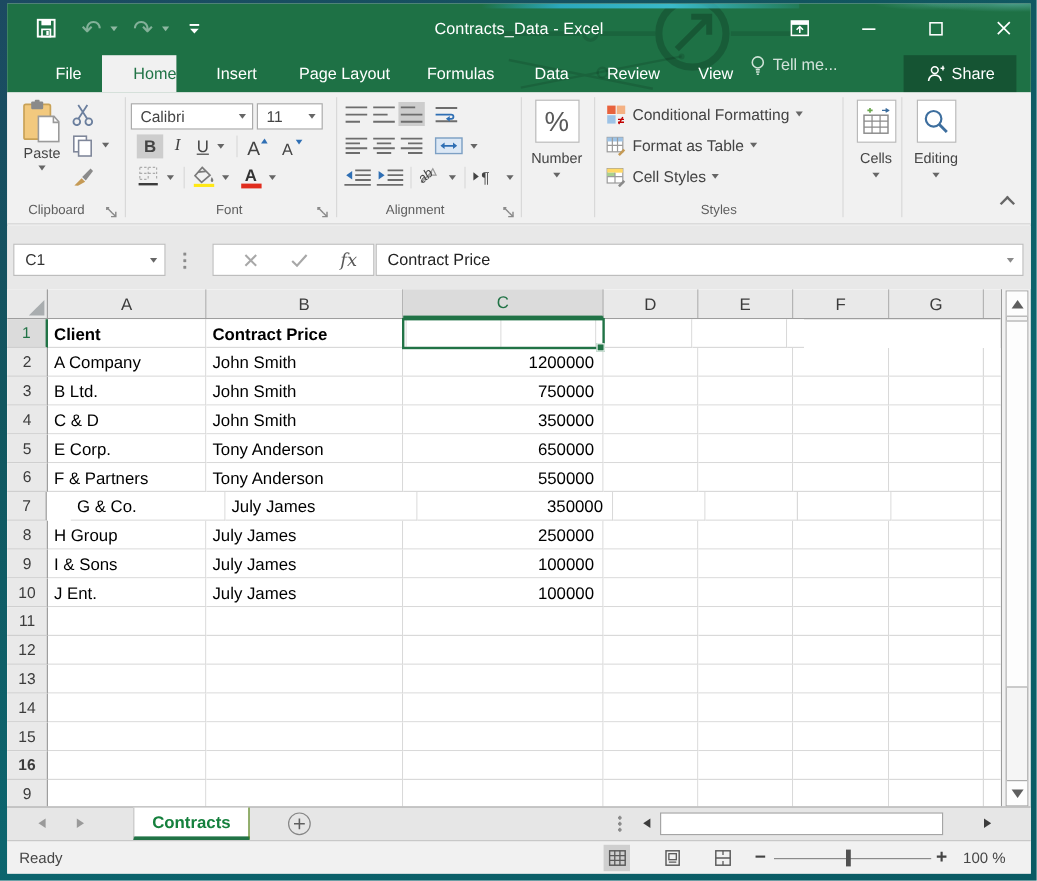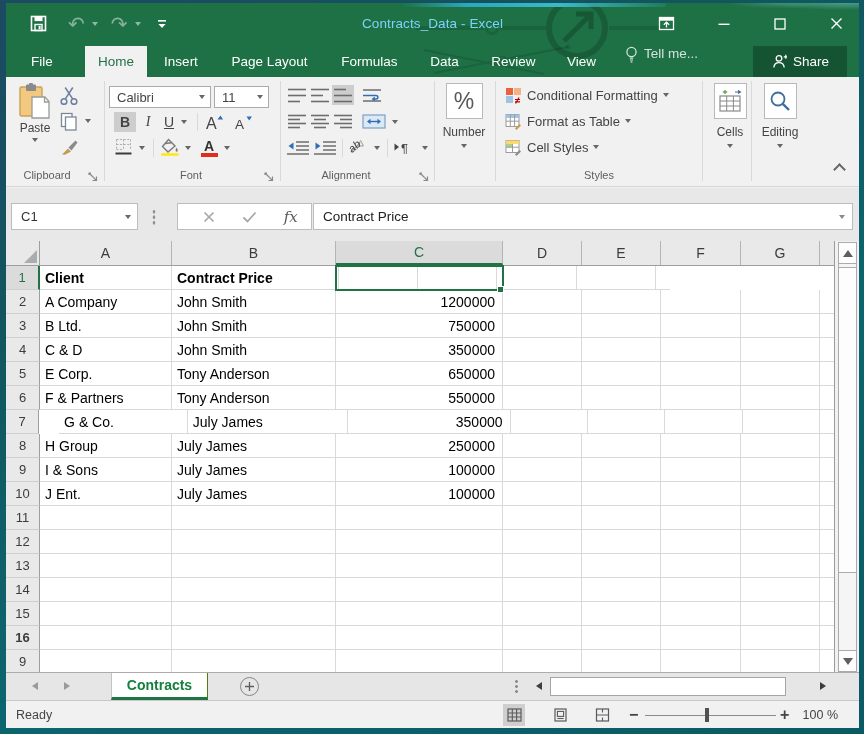--- a/index.html
+++ b/index.html
@@ -10,27 +10,27 @@
 .window { position:absolute; left:6px; top:3px; width:853px; height:725px; background:#f1f1f1; }
 
 
 .chrome-top { position:absolute; left:0; top:0; width:853px; height:74px; background:#1e7145; overflow:hidden; }
 .deco { position:absolute; pointer-events:none; }
 .titlebar { position:absolute; left:0; top:0; width:853px; height:41px; }
 .qat { position:absolute; left:24px; top:0; height:41px; display:flex; align-items:center; }
 .qat .qbtn { display:flex; align-items:center; justify-content:center; color:#fff; }
 .qat .mini-drop { margin-left:1px; }
 .win-title { position:absolute; left:0; right:0; top:0; height:41px; display:flex; align-items:center; justify-content:center;
-  color:#7dd3fc; font-size:13.5px; letter-spacing:.1px; }
+  color:#ffffff; font-size:13.5px; letter-spacing:.1px; }
 .win-controls { position:absolute; right:0; top:0; height:41px; display:flex; align-items:center; }
 .win-btn { width:46px; height:41px; display:flex; align-items:center; justify-content:center; color:#fff; }
 .rdo-btn { width:38px; }
 
 .tabsrow { position:absolute; left:0; top:41px; width:853px; height:33px; }
-.rtab { position:absolute; bottom:0; height:31px; display:flex; align-items:center; justify-content:center;
+.rtab { position:absolute; bottom:0; height:31px; display:flex; align-items:center; justify-content:flex-end;
   color:#fff; font-size:13.5px; cursor:default; }
 .rtab.active { background:#f1f1f1; color:#217346; font-weight:400; }
 .tellme { position:absolute; bottom:0; height:31px; display:flex; align-items:flex-start; gap:6px;
   color:rgba(255,255,255,.8); font-size:13.5px; }
 .share-box { position:absolute; right:12px; bottom:0; width:94px; height:31px; background:rgba(15,61,37,.55);
   display:flex; align-items:center; justify-content:center; gap:6px; color:#fff; font-size:13.5px; }
 
 
 .ribbon { position:absolute; left:0; top:74px; width:853px; height:110px; background:#f1f1f1; border-bottom:1px solid #d5d5d5; }
 .rsep { position:absolute; top:4px; height:100px; width:1px; background:#d9d9d9; }

